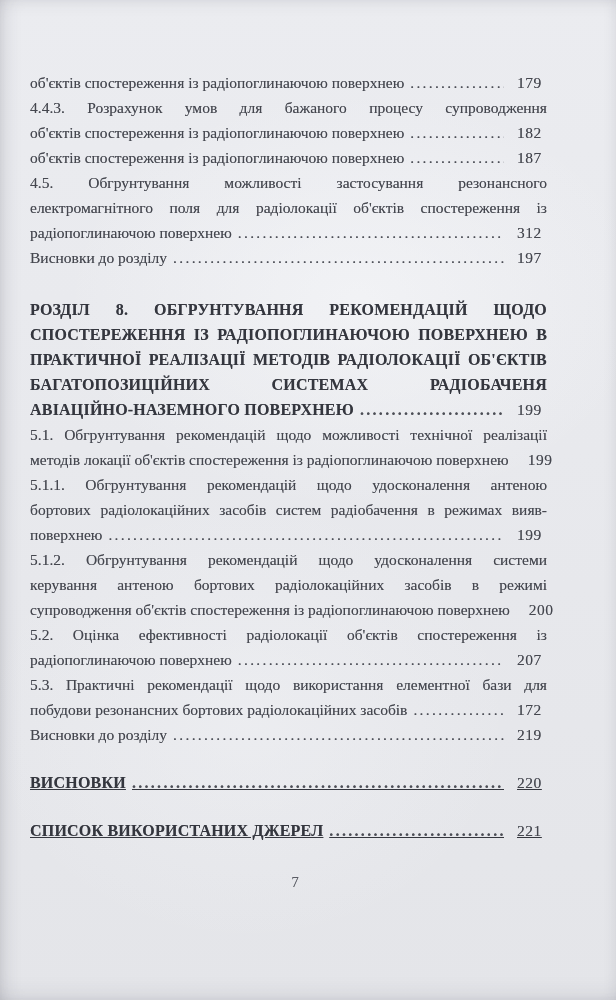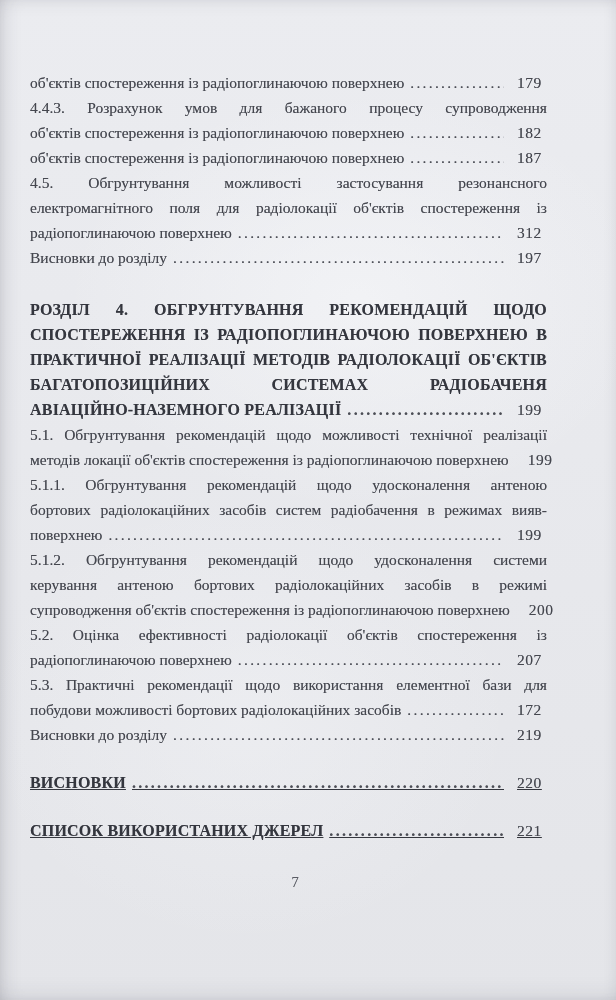--- a/index.html
+++ b/index.html
@@ -115,41 +115,41 @@
     <span class="t">радіопоглинаючою поверхнею</span>
     <span class="dots">....................................................................................................</span>
     <span class="pg">312</span>
   </div>
       <div class="row">
     <span class="t">Висновки до розділу</span>
     <span class="dots">....................................................................................................</span>
     <span class="pg">197</span>
   </div>
       <div class="row gap-lg bold justify">
-    <span class="t">РОЗДІЛ 4. ОБГРУНТУВАННЯ РЕКОМЕНДАЦІЙ ЩОДО</span>
+    <span class="t">РОЗДІЛ 8. ОБГРУНТУВАННЯ РЕКОМЕНДАЦІЙ ЩОДО</span>
     
     
   </div>
       <div class="row bold justify">
     <span class="t">СПОСТЕРЕЖЕННЯ ІЗ РАДІОПОГЛИНАЮЧОЮ ПОВЕРХНЕЮ В</span>
     
     
   </div>
       <div class="row bold justify">
     <span class="t">ПРАКТИЧНОЇ РЕАЛІЗАЦІЇ МЕТОДІВ РАДІОЛОКАЦІЇ ОБ'ЄКТІВ</span>
     
     
   </div>
       <div class="row bold justify">
     <span class="t">БАГАТОПОЗИЦІЙНИХ СИСТЕМАХ РАДІОБАЧЕНЯ</span>
     
     
   </div>
       <div class="row bold">
-    <span class="t">АВІАЦІЙНО-НАЗЕМНОГО РЕАЛІЗАЦІЇ</span>
+    <span class="t">АВІАЦІЙНО-НАЗЕМНОГО ПОВЕРХНЕЮ</span>
     <span class="dots">....................................................................................................</span>
     <span class="pg">199</span>
   </div>
       <div class="row justify">
     <span class="t">5.1. Обгрунтування рекомендацій щодо можливості технічної реалізації</span>
     
     
   </div>
       <div class="row">
     <span class="t">методів локації об'єктів спостереження із радіопоглинаючою поверхнею</span>
@@ -195,21 +195,21 @@
     <span class="t">радіопоглинаючою поверхнею</span>
     <span class="dots">....................................................................................................</span>
     <span class="pg">207</span>
   </div>
       <div class="row justify">
     <span class="t">5.3. Практичні рекомендації щодо використання елементної бази для</span>
     
     
   </div>
       <div class="row">
-    <span class="t">побудови можливості бортових радіолокаційних засобів</span>
+    <span class="t">побудови резонансних бортових радіолокаційних засобів</span>
     <span class="dots">....................................................................................................</span>
     <span class="pg">172</span>
   </div>
       <div class="row">
     <span class="t">Висновки до розділу</span>
     <span class="dots">....................................................................................................</span>
     <span class="pg">219</span>
   </div>
       <div class="row gap-md bold">
     <span class="t">ВИСНОВКИ</span>

